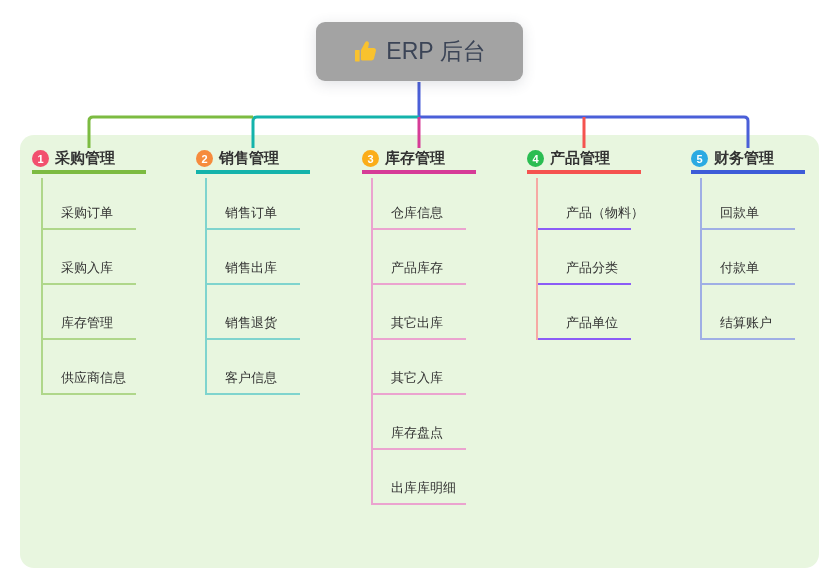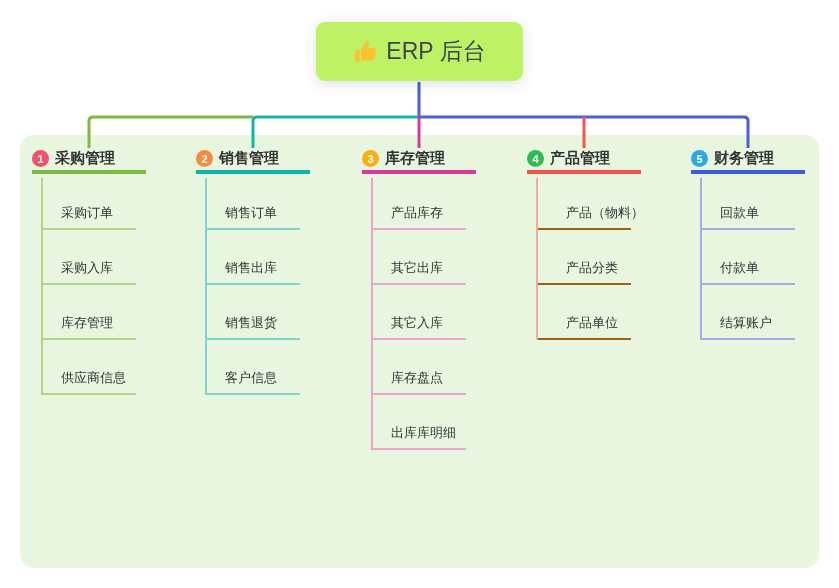--- a/index.html
+++ b/index.html
@@ -4,21 +4,21 @@
 <style>
   * { margin:0; padding:0; box-sizing:border-box; }
   html,body { width:839px; height:588px; background:#ffffff; overflow:hidden;
     font-family:"Liberation Sans","DejaVu Sans",sans-serif; }
   .stage { position:relative; width:839px; height:588px; }
 
   .panel { position:absolute; left:20px; top:135px; width:799px; height:433px;
     background:#E8F6DF; border-radius:14px; }
 
   .root-card { position:absolute; left:316px; top:22px; width:207px; height:59px;
-    background:#bef264; border-radius:9px; box-shadow:0 3px 14px rgba(60,70,90,.16);
+    background:#a3a3a3; border-radius:9px; box-shadow:0 3px 14px rgba(60,70,90,.16);
     display:flex; align-items:center; justify-content:center; gap:7px;
     font-size:23px; font-weight:500; color:#3B4456; z-index:3; }
 
   svg.connectors { position:absolute; left:0; top:0; z-index:1; }
   svg.connectors path { fill:none; stroke-width:3; stroke-linecap:butt; }
   .st-trunk   { stroke:#4A5FD8; }
   .st-green   { stroke:#7CBB41; }
   .st-teal    { stroke:#14B3AB; }
   .st-magenta { stroke:#D63C97; }
   .st-red     { stroke:#F5534F; }
@@ -47,21 +47,21 @@
   .b2 .child { border-bottom:2px solid #7FD4CE; }
 
   .b3 .branch-title { border-bottom:4px solid #D63C97; }
   .b3 .badge { background:#FBAD18; }
   .b3 .children { border-left:2px solid #EBA3CF; }
   .b3 .child { border-bottom:2px solid #EBA3CF; }
 
   .b4 .branch-title { border-bottom:4px solid #F5534F; }
   .b4 .badge { background:#2BBD52; }
   .b4 .children { border-left:2px solid #F6A9A4; }
-  .b4 .child { border-bottom:2px solid #a16207;padding-left:28px; }
+  .b4 .child { border-bottom:2px solid #8b5cf6;padding-left:28px; }
 
   .b5 .branch-title { border-bottom:4px solid #3D5CD8; }
   .b5 .badge { background:#2BAAE2; }
   .b5 .children { border-left:2px solid #9FAEE5; }
   .b5 .child { border-bottom:2px solid #9FAEE5; }
 
   
   .b1 .branch-title { left:32px; }  .b1 .children { left:41px; }
   .b2 .branch-title { left:196px; } .b2 .children { left:205px; }
   .b3 .branch-title { left:362px; } .b3 .children { left:371px; }
@@ -118,20 +118,21 @@
       <div class="child">客户信息</div>
     </div>
   </div>
 
   <div class="b3">
     <div class="branch-title">
       <span class="badge">3</span>
       <span>库存管理</span>
     </div>
     <div class="children">
+      <div class="child">仓库信息</div>
       <div class="child">产品库存</div>
       <div class="child">其它出库</div>
       <div class="child">其它入库</div>
       <div class="child">库存盘点</div>
       <div class="child">出库库明细</div>
     </div>
   </div>
 
   <div class="b4">
     <div class="branch-title">

